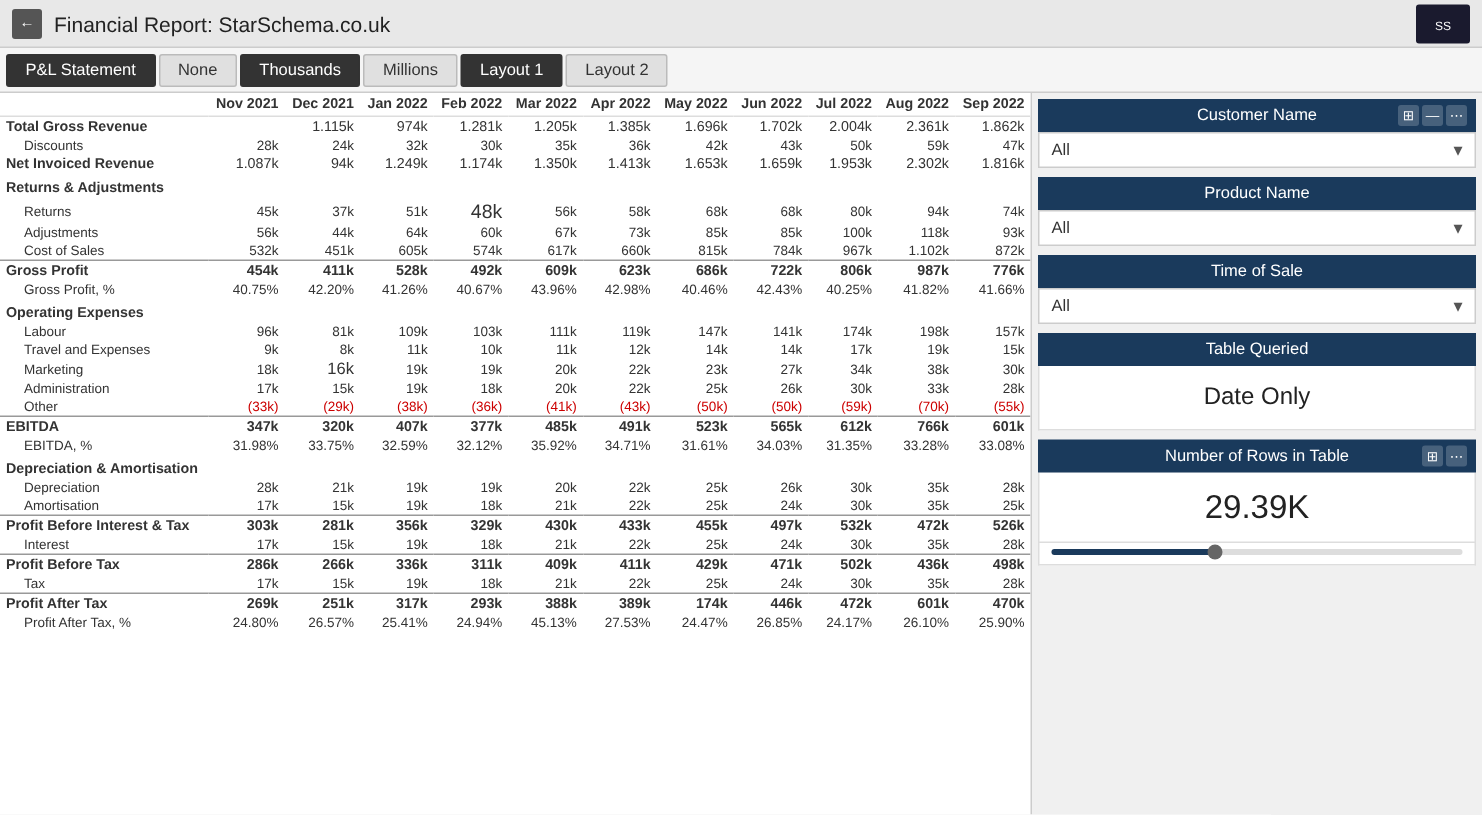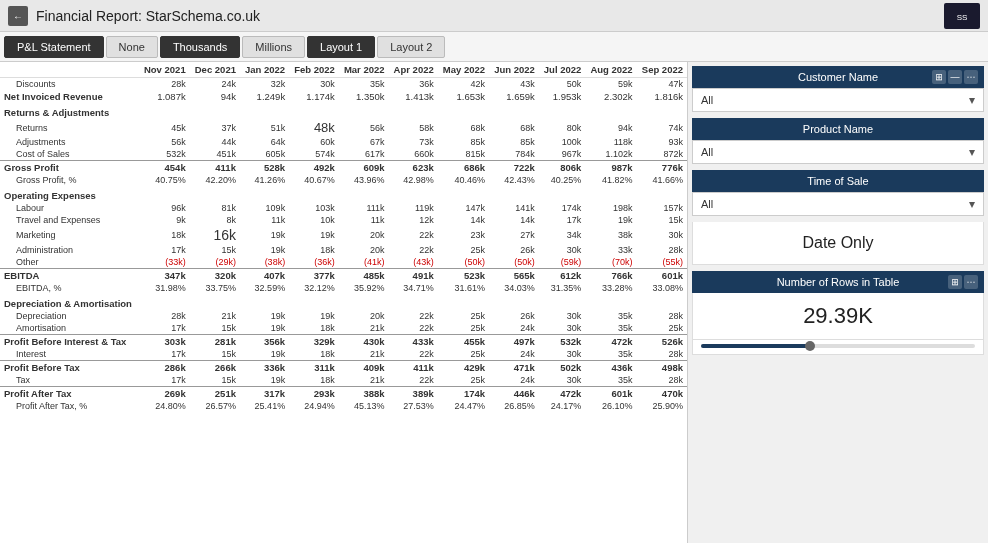--- a/index.html
+++ b/index.html
@@ -278,20 +278,34 @@
             <th>Mar 2022</th>
             <th>Apr 2022</th>
             <th>May 2022</th>
             <th>Jun 2022</th>
             <th>Jul 2022</th>
             <th>Aug 2022</th>
             <th>Sep 2022</th>
           </tr>
         </thead>
         <tbody id="table-body">
+        <tr>
+              <td class="row-header">Total Gross Revenue</td>
+              <td></td>
+              <td>1.115k</td>
+              <td>974k</td>
+              <td>1.281k</td>
+              <td>1.205k</td>
+              <td>1.385k</td>
+              <td>1.696k</td>
+              <td>1.702k</td>
+              <td>2.004k</td>
+              <td>2.361k</td>
+              <td>1.862k</td>
+            </tr>
             <tr>
               <td class="row-sub">Discounts</td>
               <td style="font-size: 9px;">28k</td>
               <td style="font-size: 9px;">24k</td>
               <td style="font-size: 9px;">32k</td>
               <td style="font-size: 9px;">30k</td>
               <td style="font-size: 9px;">35k</td>
               <td style="font-size: 9px;">36k</td>
               <td style="font-size: 9px;">42k</td>
               <td style="font-size: 9px;">43k</td>
@@ -415,21 +429,21 @@
               <td style="font-size: 9px;">12k</td>
               <td style="font-size: 9px;">14k</td>
               <td style="font-size: 9px;">14k</td>
               <td style="font-size: 9px;">17k</td>
               <td style="font-size: 9px;">19k</td>
               <td style="font-size: 9px;">15k</td>
             </tr>
             <tr>
               <td class="row-sub">Marketing</td>
               <td style="font-size: 9px;">18k</td>
-              <td style="font-size: 14px; margin-top: 20px;">16k</td>
+              <td style="font-size: 11px; margin-top: 20px;">16k</td>
               <td style="font-size: 9px;">19k</td>
               <td style="font-size: 9px;">19k</td>
               <td style="font-size: 9px;">20k</td>
               <td style="font-size: 9px;">22k</td>
               <td style="font-size: 9px;">23k</td>
               <td style="font-size: 9px;">27k</td>
               <td style="font-size: 9px;">34k</td>
               <td style="font-size: 9px;">38k</td>
               <td style="font-size: 9px;">30k</td>
             </tr>
@@ -641,20 +655,23 @@
       <div class="filter-header">
         <span>Time of Sale</span>
       </div>
       <div class="filter-dropdown">
         <span>All</span>
         <span class="arrow">▾</span>
       </div>
     </div>
 
     <div class="table-queried-section">
+      <div class="table-queried-header">
+        <span>Table Queried</span>
+      </div>
       <div class="table-queried-value">Date Only</div>
     </div>
 
     <div class="rows-section">
       <div class="rows-header">
         <span>Number of Rows in Table</span>
         <div class="filter-icons">
           <div class="filter-icon-btn">⊞</div>
           <div class="filter-icon-btn">⋯</div>
         </div>

